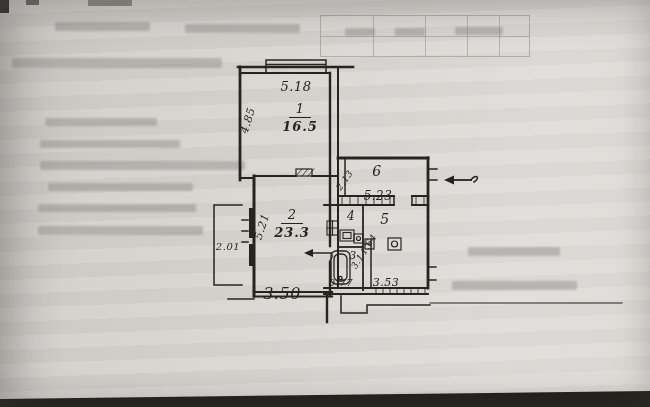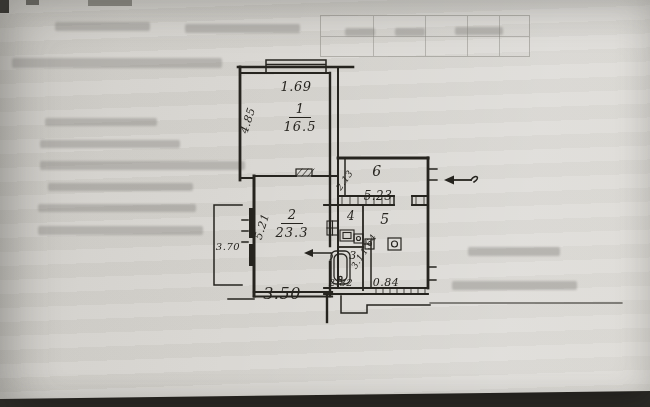--- a/index.html
+++ b/index.html
@@ -19,21 +19,21 @@
   
   .smudge{position:absolute;background:rgba(134,132,126,.42);border-radius:2px;filter:blur(1.2px);}
   .tablegrid{position:absolute;border:1px solid rgba(140,138,132,.55);filter:blur(.6px);}
   .tablegrid .col{position:absolute;top:0;bottom:0;width:1px;background:rgba(140,138,132,.5);}
   .tablegrid .row{position:absolute;left:0;right:0;height:1px;background:rgba(140,138,132,.5);}
   
   .lbl{position:absolute;color:#26241f;font-style:italic;white-space:nowrap;
     text-align:center;letter-spacing:.5px;line-height:1;}
   .frac{position:absolute;text-align:center;color:#26241f;font-style:italic;line-height:1.05;}
   .frac .num{display:inline-block;padding:0 7px 1px 7px;border-bottom:1.4px solid #26241f;font-size:13px;}
-  .frac .den{display:block;padding-top:2px;font-size:13px;letter-spacing:1px;}
+  .frac .den{display:block;padding-top:2px;font-size:13px;letter-spacing:1px;font-weight:bold;}
   svg{position:absolute;left:0;top:0;}
 </style>
 </head>
 <body>
 
 <div id="photo">
 
   <div class="texture"></div>
 
   <div class="smudge" style="left:55px;top:22px;width:95px;height:9px"></div>
@@ -149,46 +149,46 @@
       </g>
 
       <g>
         <path d="M471,180 H451" stroke-width="1.8"></path>
         <path d="M471,180 c5,-7 10,-2 3,2" stroke-width="1.5"></path>
         <polygon points="444,180 454,175.5 454,184.5" fill="#26241f" stroke="none"></polygon>
       </g>
     </g>
   </svg>
 
-  <div class="lbl" style="left:272px;top:80px;width:48px;font-size:13px">1.69</div>
+  <div class="lbl" style="left:272px;top:80px;width:48px;font-size:13px">5.18</div>
   <div class="frac" style="left:278px;top:100px;width:44px">
     <span class="num">1</span>
     <span class="den">16.5</span>
   </div>
   <div class="lbl" style="left:228px;top:115px;width:40px;font-size:11px;transform:rotate(-72deg)">4.85</div>
 
   <div class="frac" style="left:268px;top:206px;width:48px">
     <span class="num">2</span>
     <span class="den">23.3</span>
   </div>
   <div class="lbl" style="left:242px;top:221px;width:40px;font-size:11px;transform:rotate(-72deg)">5.21</div>
   <div class="lbl" style="left:258px;top:286px;width:48px;font-size:16px">3.50</div>
 
-  <div class="lbl" style="left:213px;top:242px;width:30px;font-size:10px">3.70</div>
+  <div class="lbl" style="left:213px;top:242px;width:30px;font-size:10px">2.01</div>
 
   <div class="lbl" style="left:368px;top:164px;width:18px;font-size:14px">6</div>
   <div class="lbl" style="left:356px;top:190px;width:44px;font-size:12px">5.23</div>
   <div class="lbl" style="left:328px;top:176px;width:34px;font-size:9px;transform:rotate(-55deg)">2.13</div>
 
   <div class="lbl" style="left:344px;top:210px;width:14px;font-size:12px">4</div>
   <div class="lbl" style="left:377px;top:212px;width:16px;font-size:14px">5</div>
-  <div class="lbl" style="left:368px;top:277px;width:36px;font-size:11px">0.84</div>
+  <div class="lbl" style="left:368px;top:277px;width:36px;font-size:11px">3.53</div>
 
   <div class="lbl" style="left:347px;top:250px;width:12px;font-size:11px">3</div>
-  <div class="lbl" style="left:326px;top:278px;width:30px;font-size:10px">2.82</div>
+  <div class="lbl" style="left:326px;top:278px;width:30px;font-size:10px">0.77</div>
 
   <div class="lbl" style="left:356px;top:240px;width:26px;font-size:9px;transform:rotate(-58deg)">1.64</div>
   <div class="lbl" style="left:348px;top:257px;width:20px;font-size:9px;transform:rotate(-58deg)">3.1</div>
 
   <div class="mark" style="left:0;top:0;width:9px;height:13px;background:#35332f"></div>
   <div class="mark" style="left:26px;top:0;width:13px;height:5px;background:#6a6863"></div>
   <div class="mark" style="left:88px;top:0;width:44px;height:6px;background:#8a8882"></div>
   <div class="edge edge-bottom"></div>
 
   <div class="vignette"></div>

